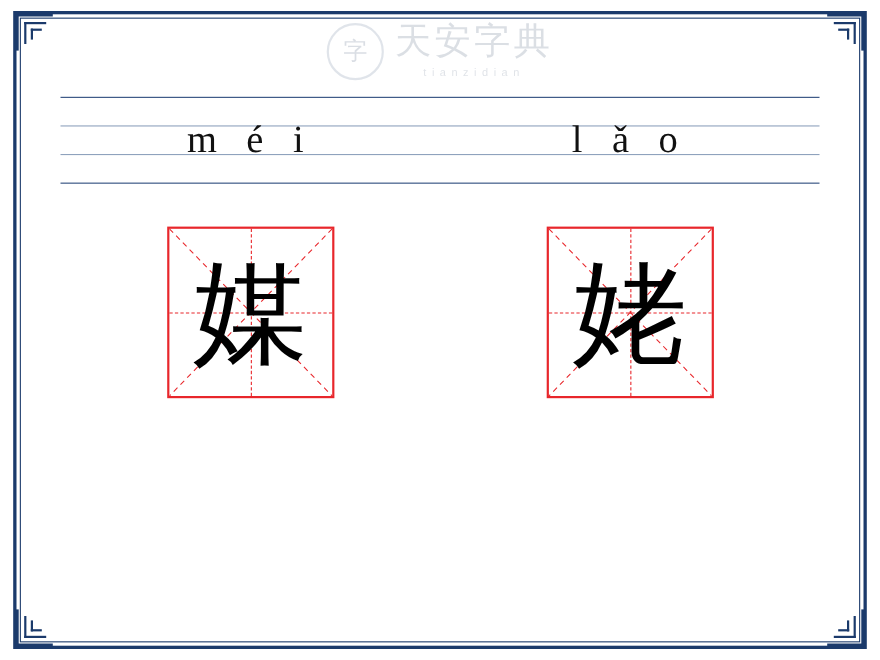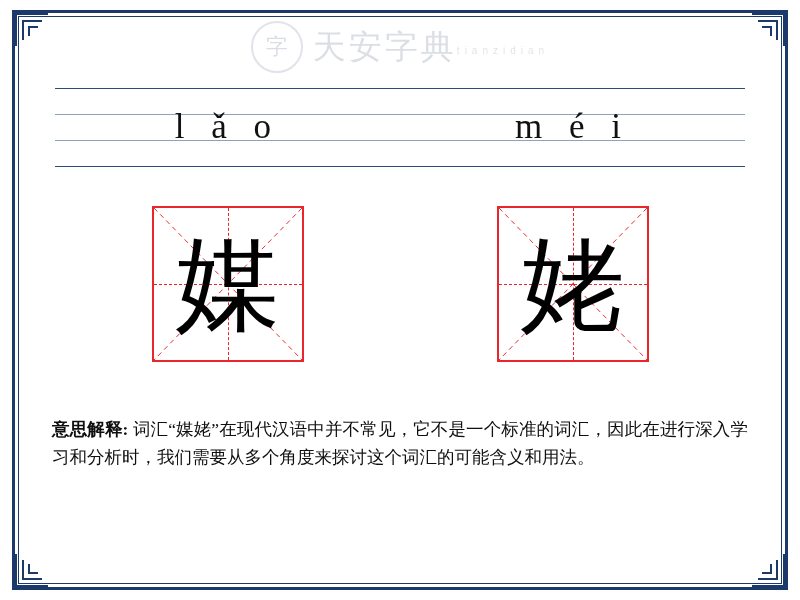--- a/index.html
+++ b/index.html
@@ -81,21 +81,21 @@
     border: 2px solid #9aa8bb;
     color: #8794a8;
     font-size: 22px;
     display: flex;
     align-items: center;
     justify-content: center;
     font-family: "Liberation Serif", serif;
   }
   .wm-text {
     display: flex;
-    flex-direction: row;
+    flex-direction: column;
     align-items: center;
     line-height: 1;
   }
   .wm-title {
     font-size: 33px;
     letter-spacing: 3px;
     color: #8b97a9;
     font-family: "Liberation Serif", serif;
   }
   .wm-sub {
@@ -265,22 +265,22 @@
       <div class="wm-sub">tianzidian</div>
     </div>
   </div>
 
   <div class="staff">
     <div class="line l1"></div>
     <div class="line l2"></div>
     <div class="line l3"></div>
     <div class="line l4"></div>
     <div class="pinyin-row">
+      <div class="pinyin-cell">m é i</div>
       <div class="pinyin-cell">l ǎ o</div>
-      <div class="pinyin-cell">m é i</div>
     </div>
   </div>
 
   <div class="chars">
     <div class="char-wrap">
       <div class="tianzige">
         <svg class="diag" viewBox="0 0 152 156" preserveAspectRatio="none">
           <line x1="0" y1="0" x2="152" y2="156" stroke="#e8262b" stroke-width="1" stroke-dasharray="5,4"></line>
           <line x1="152" y1="0" x2="0" y2="156" stroke="#e8262b" stroke-width="1" stroke-dasharray="5,4"></line>
         </svg>
@@ -295,18 +295,14 @@
           <line x1="0" y1="0" x2="152" y2="156" stroke="#e8262b" stroke-width="1" stroke-dasharray="5,4"></line>
           <line x1="152" y1="0" x2="0" y2="156" stroke="#e8262b" stroke-width="1" stroke-dasharray="5,4"></line>
         </svg>
         <div class="dash dh"></div>
         <div class="dash dv"></div>
         <div class="glyph">姥</div>
       </div>
     </div>
   </div>
 
-  <div class="explain">
-    <span class="label">意思解释:</span>
-    <span>词汇“媒姥”在现代汉语中并不常见，它不是一个标准的词汇，因此在进行深入学习和分析时，我们需要从多个角度来探讨这个词汇的可能含义和用法。</span>
-  </div>
 
 </div>
 
 </body></html>

